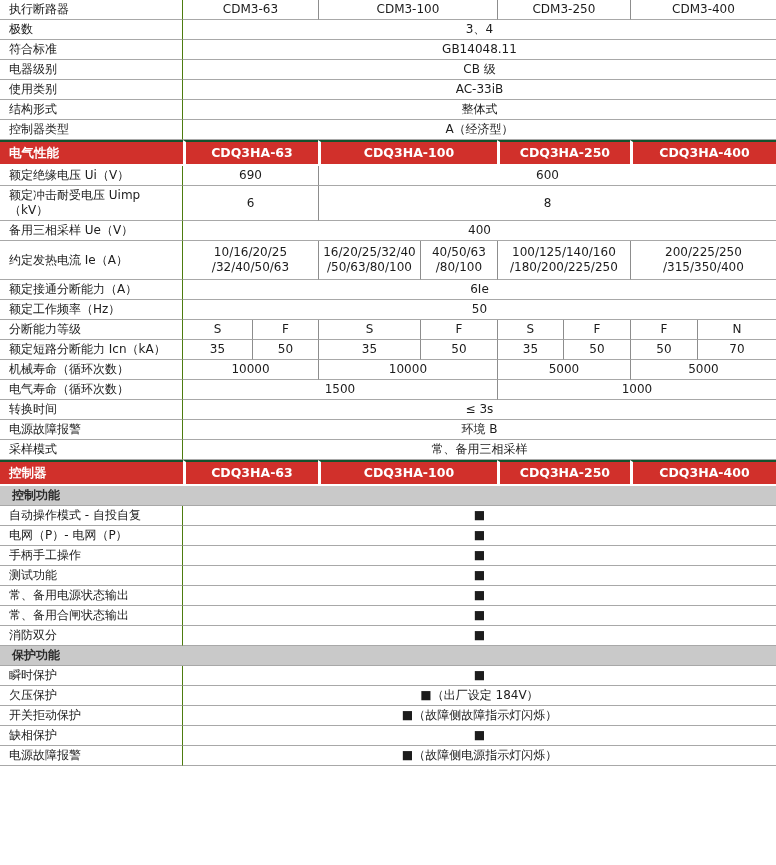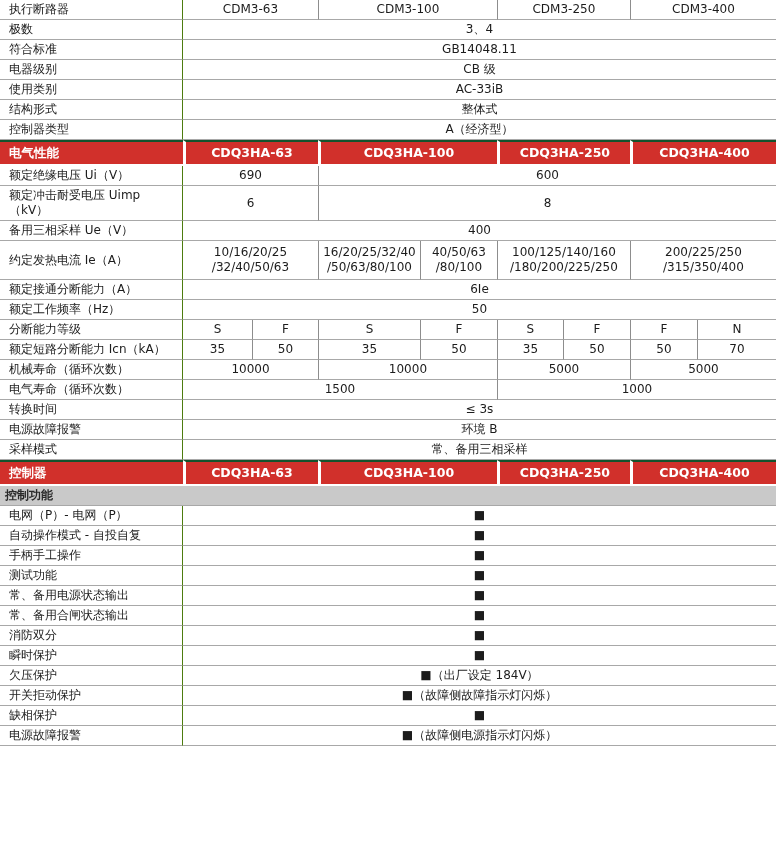--- a/index.html
+++ b/index.html
@@ -56,21 +56,21 @@
     height:18px;
     line-height:18px;
   }
   tr.sec-header:first-child td{border-top:none;}
   tr.sec-header td.hd + td.hd{border-left:3px solid #ffffff;}
   tr.sec-header td.label{background:#d1302b;}
   tr.group-row td{
     background:#c9c9c9;
     color:#2a2a2a;
     text-align:left;
-    padding-left:5px;
+    padding-left:12px;
     font-weight:600;
     border-right:none;
   }
   tr.tall td{height:34px;}
 </style>
 </head>
 <body>
 
 <table class="spec">
   <colgroup>
@@ -208,46 +208,49 @@
         <td class="hd label">控制器</td>
         <td class="hd" colspan="2">CDQ3HA-63</td>
         <td class="hd" colspan="2">CDQ3HA-100</td>
         <td class="hd" colspan="2">CDQ3HA-250</td>
         <td class="hd" colspan="2">CDQ3HA-400</td>
       </tr>
       <tr class="group-row">
         <td colspan="9">控制功能</td>
       </tr>
       <tr>
+        <td class="label">自动操作模式 - 自投自复</td>
+        <td class="cell" colspan="8">■</td>
+      </tr>
+      <tr>
         <td class="label">电网（P）- 电网（P）</td>
         <td class="cell" colspan="8">■</td>
       </tr>
       <tr>
-        <td class="label">自动操作模式 - 自投自复</td>
-        <td class="cell" colspan="8">■</td>
-      </tr>
-      <tr>
         <td class="label">手柄手工操作</td>
         <td class="cell" colspan="8">■</td>
       </tr>
       <tr>
         <td class="label">测试功能</td>
         <td class="cell" colspan="8">■</td>
       </tr>
       <tr>
         <td class="label">常、备用电源状态输出</td>
         <td class="cell" colspan="8">■</td>
       </tr>
       <tr>
         <td class="label">常、备用合闸状态输出</td>
         <td class="cell" colspan="8">■</td>
       </tr>
       <tr>
         <td class="label">消防双分</td>
         <td class="cell" colspan="8">■</td>
+      </tr>
+      <tr class="group-row">
+        <td colspan="9">保护功能</td>
       </tr>
       <tr>
         <td class="label">瞬时保护</td>
         <td class="cell" colspan="8">■</td>
       </tr>
       <tr>
         <td class="label">欠压保护</td>
         <td class="cell" colspan="8">■（出厂设定 184V）</td>
       </tr>
       <tr>

